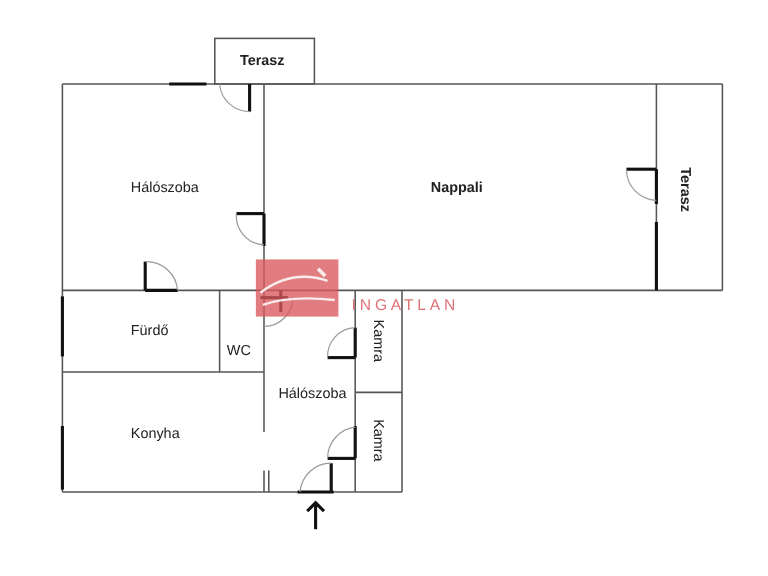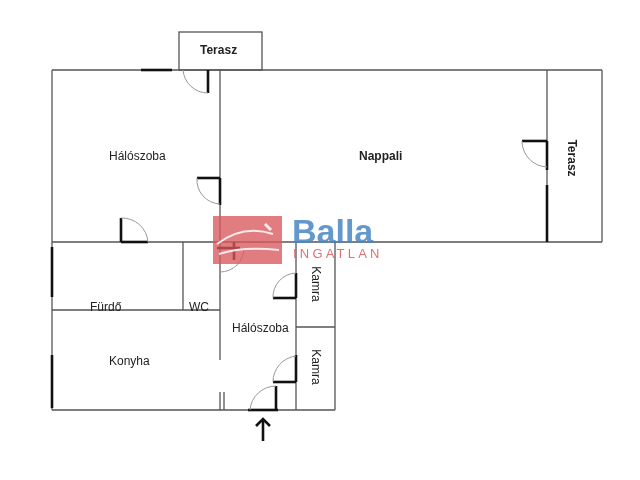--- a/index.html
+++ b/index.html
@@ -78,29 +78,28 @@
   <g stroke="#111" stroke-width="2.6" fill="none">
     <line x1="263" y1="419" x2="263" y2="441"></line>
     <polyline points="256,426 263,419 270,426"></polyline>
   </g>
 </svg>
 
 <div class="label bold" style="left:200px; top:43px;">Terasz</div>
 <div class="label" style="left:109px; top:149px;">Hálószoba</div>
 <div class="label" style="left:359px; top:149px;font-weight:bold;">Nappali</div>
 <div class="label bold vert" style="left:553px; top:151px;">Terasz</div>
-<div class="label" style="left:90px; top:268px;margin-top:32px;">Fürdő</div>
-<div class="label" style="left:189px; top:300px;">WC</div>
+<div class="label" style="left:109px; top:268px;">Fürdő</div>
+<div class="label" style="left:189px; top:285px;">WC</div>
 <div class="label" style="left:109px; top:354px;">Konyha</div>
 <div class="label" style="left:232px; top:321px;">Hálószoba</div>
 <div class="label vert" style="left:298px; top:277px;">Kamra</div>
 <div class="label vert" style="left:298px; top:360px;">Kamra</div>
 
 <div class="logo">
   <svg width="70" height="48" viewBox="0 0 70 48" style="position:absolute; left:0; top:0;">
     <rect x="0" y="0" width="69" height="48" fill="#d9585e" opacity="0.78"></rect>
     <path d="M 4 28 Q 30 8 60 18" stroke="#fff" stroke-width="2" fill="none" opacity="0.85"></path>
     <path d="M 6 38 Q 30 30 66 34" stroke="#fff" stroke-width="2" fill="none" opacity="0.85"></path>
     <path d="M 52 8 L 58 14" stroke="#fff" stroke-width="3" opacity="0.85"></path>
   </svg>
-  <div class="logo-text1">Balla</div>
   <div class="logo-text2">INGATLAN</div>
 </div>
 
 </body></html>

